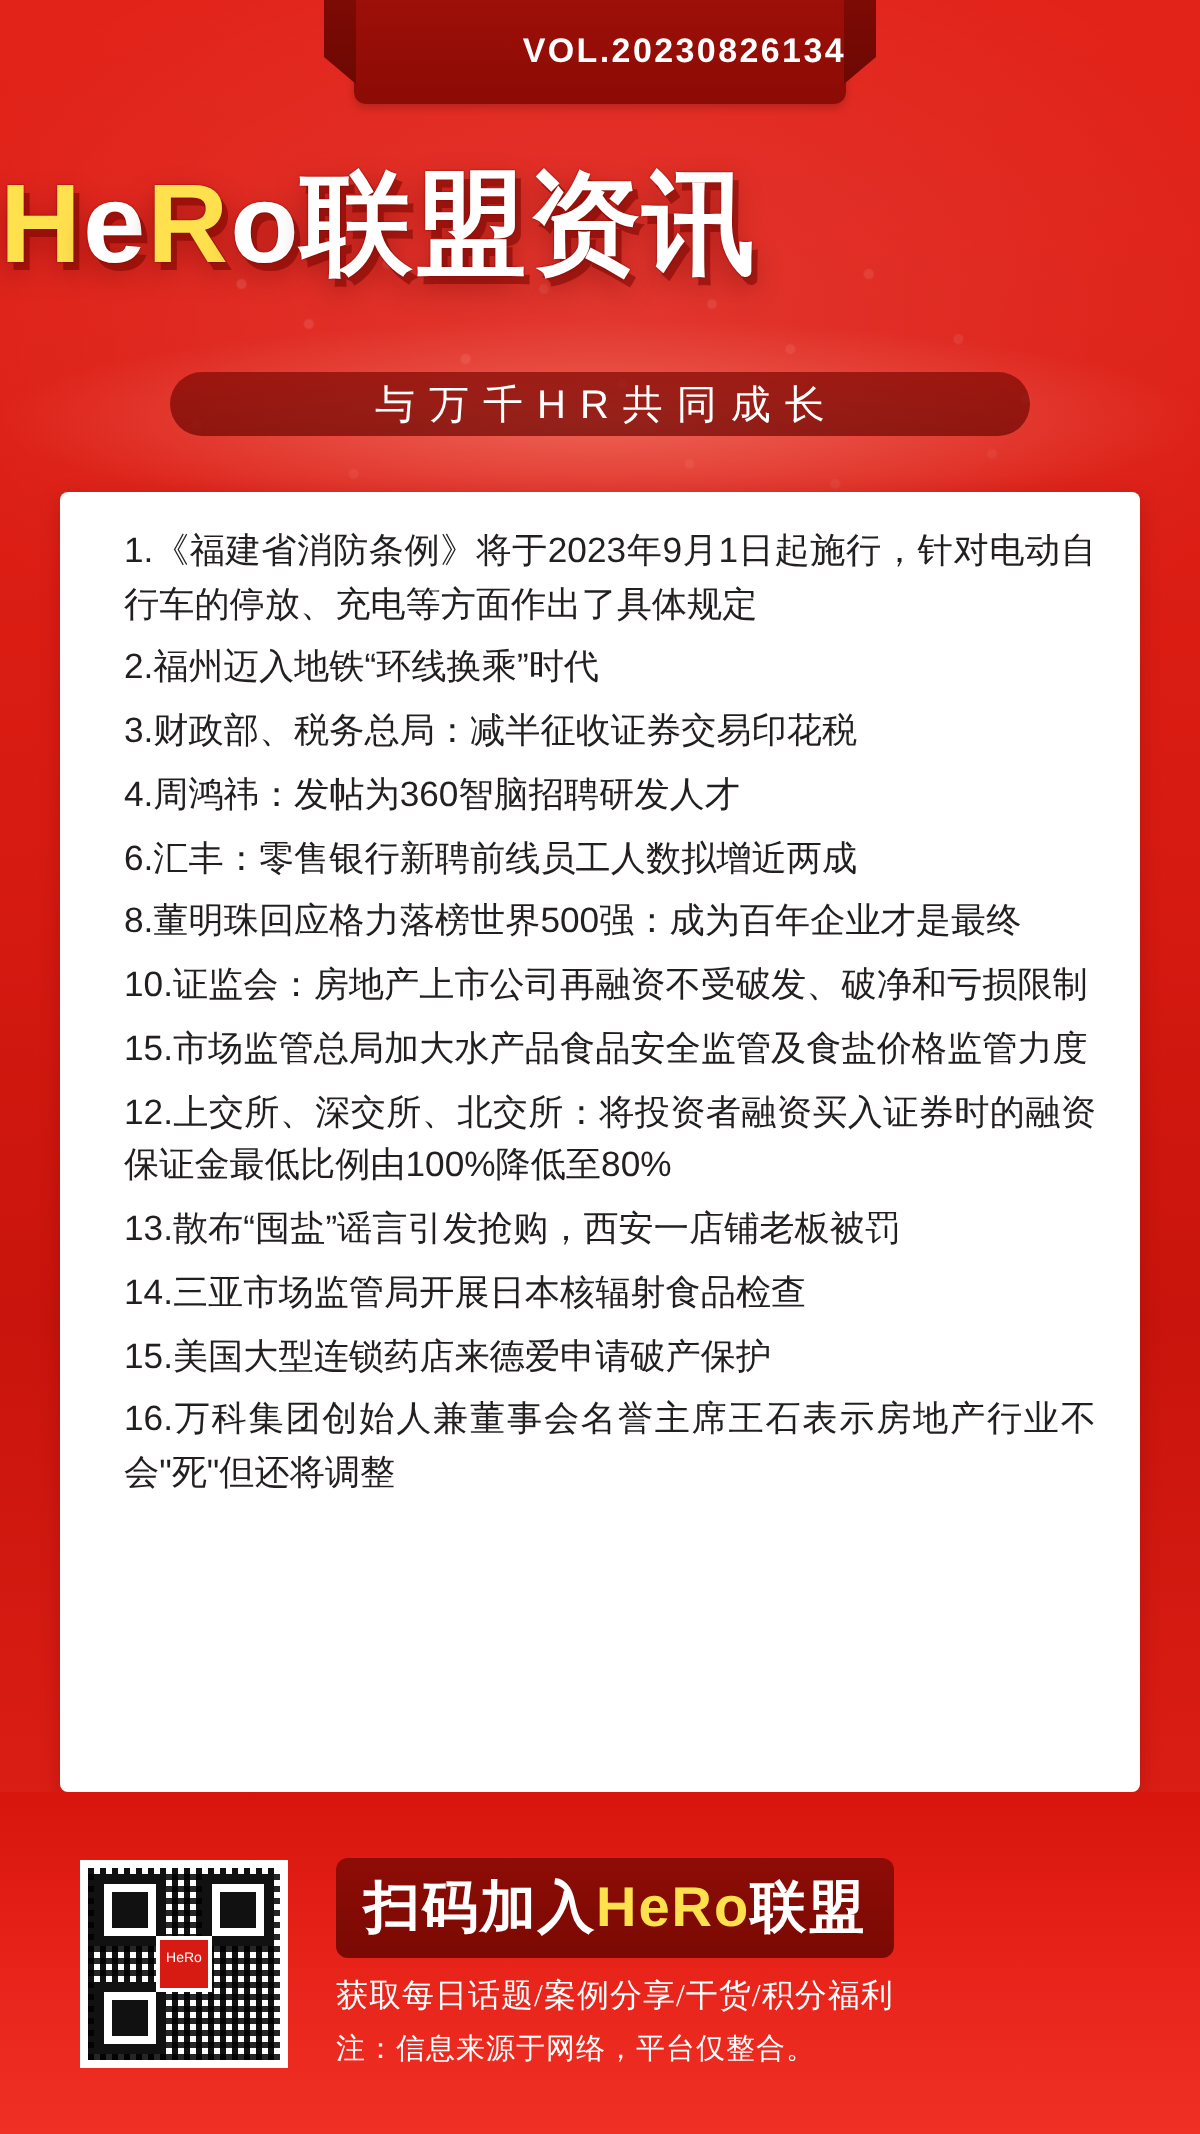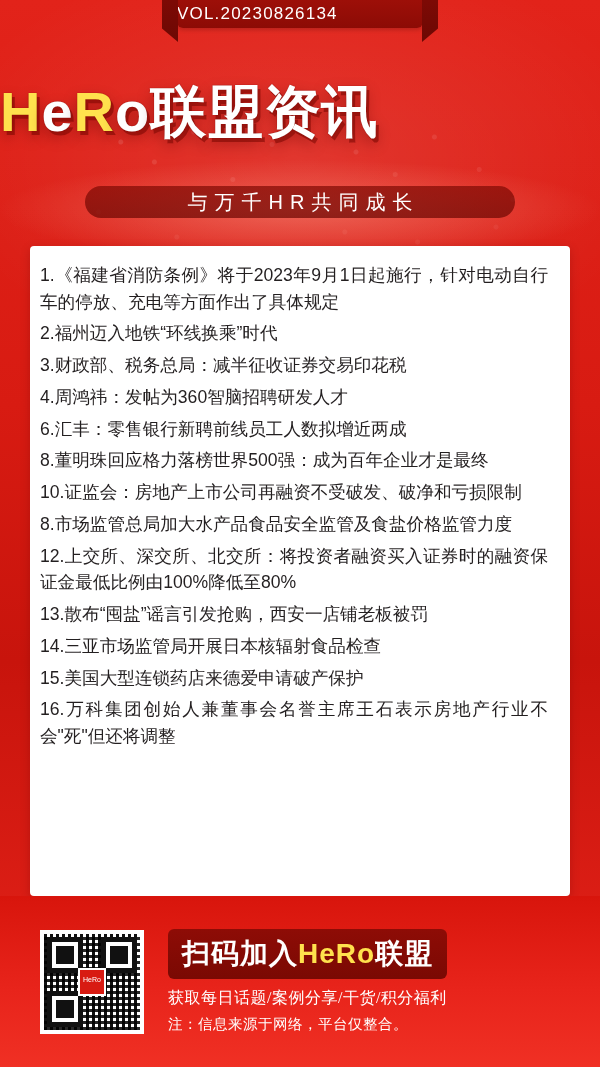--- a/index.html
+++ b/index.html
@@ -63,28 +63,29 @@
     pointer-events: none;
   }
 
   
   .vol-wrap {
     position: absolute;
     top: 0;
     left: 50%;
     transform: translateX(-50%);
     width: 246px;
-    height: 28px;
+    height: 52px;
     background: linear-gradient(180deg, #9d0f08 0%, #8c0b05 100%);
     border-bottom-left-radius: 6px;
     border-bottom-right-radius: 6px;
     display: flex;
     align-items: center;
-    justify-content: flex-start;
+    justify-content: flex-end;
     box-shadow: 0 2px 4px rgba(0,0,0,0.18);
+    font-weight: bold;
   }
   .vol-wrap::before,
   .vol-wrap::after {
     content: "";
     position: absolute;
     top: 0;
     width: 16px;
     height: 42px;
     background: linear-gradient(180deg, #7d0a05, #6d0803);
   }
@@ -140,21 +141,21 @@
   
   .card {
     position: absolute;
     top: 246px;
     left: 30px;
     width: 540px;
     height: 650px;
     background: #ffffff;
     border-radius: 4px;
     box-shadow: 0 3px 10px rgba(90,0,0,0.25);
-    padding: 16px 22px 10px 10px;
+    padding: 16px 22px 10px 32px;
     box-sizing: border-box;
     overflow: hidden;
   }
   .news-item {
     color: #231f20;
     font-size: 17.6px;
     line-height: 1.52;
     margin: 0 0 5px 0;
     text-align: justify;
     letter-spacing: 0px;
@@ -265,21 +266,21 @@
   </div>
 
   <div class="card">
     <p class="news-item">1.《福建省消防条例》将于2023年9月1日起施行，针对电动自行车的停放、充电等方面作出了具体规定</p>
     <p class="news-item">2.福州迈入地铁“环线换乘”时代</p>
     <p class="news-item">3.财政部、税务总局：减半征收证券交易印花税</p>
     <p class="news-item">4.周鸿祎：发帖为360智脑招聘研发人才</p>
     <p class="news-item">6.汇丰：零售银行新聘前线员工人数拟增近两成</p>
     <p class="news-item">8.董明珠回应格力落榜世界500强：成为百年企业才是最终</p>
     <p class="news-item">10.证监会：房地产上市公司再融资不受破发、破净和亏损限制</p>
-    <p class="news-item">8.市场监管总局加大水产品食品安全监管及食盐价格监管力度</p>
+    <p class="news-item">15.市场监管总局加大水产品食品安全监管及食盐价格监管力度</p>
     <p class="news-item">12.上交所、深交所、北交所：将投资者融资买入证券时的融资保证金最低比例由100%降低至80%</p>
     <p class="news-item">13.散布“囤盐”谣言引发抢购，西安一店铺老板被罚</p>
     <p class="news-item">14.三亚市场监管局开展日本核辐射食品检查</p>
     <p class="news-item">15.美国大型连锁药店来德爱申请破产保护</p>
     <p class="news-item">16.万科集团创始人兼董事会名誉主席王石表示房地产行业不会"死"但还将调整</p>
   </div>
 
   <div class="footer">
     <div class="qr">
       <div class="qr-inner">

